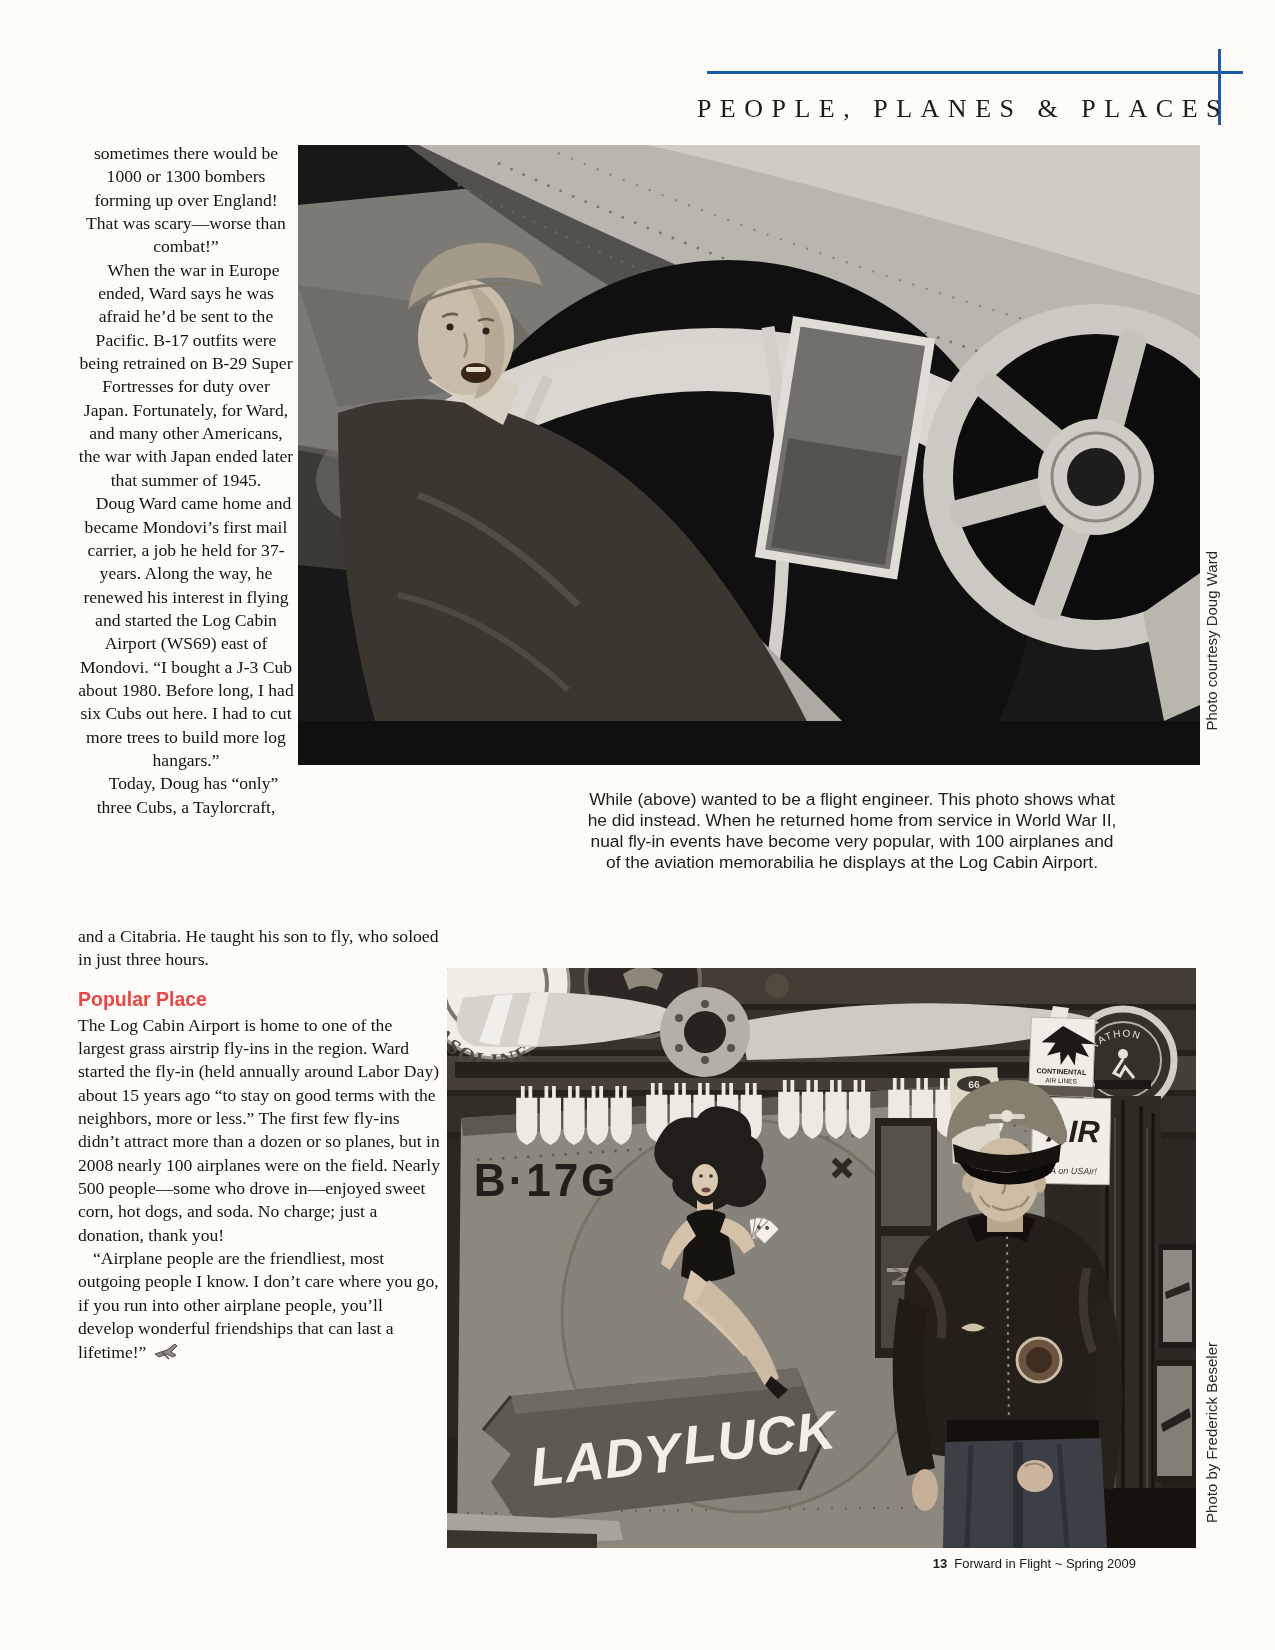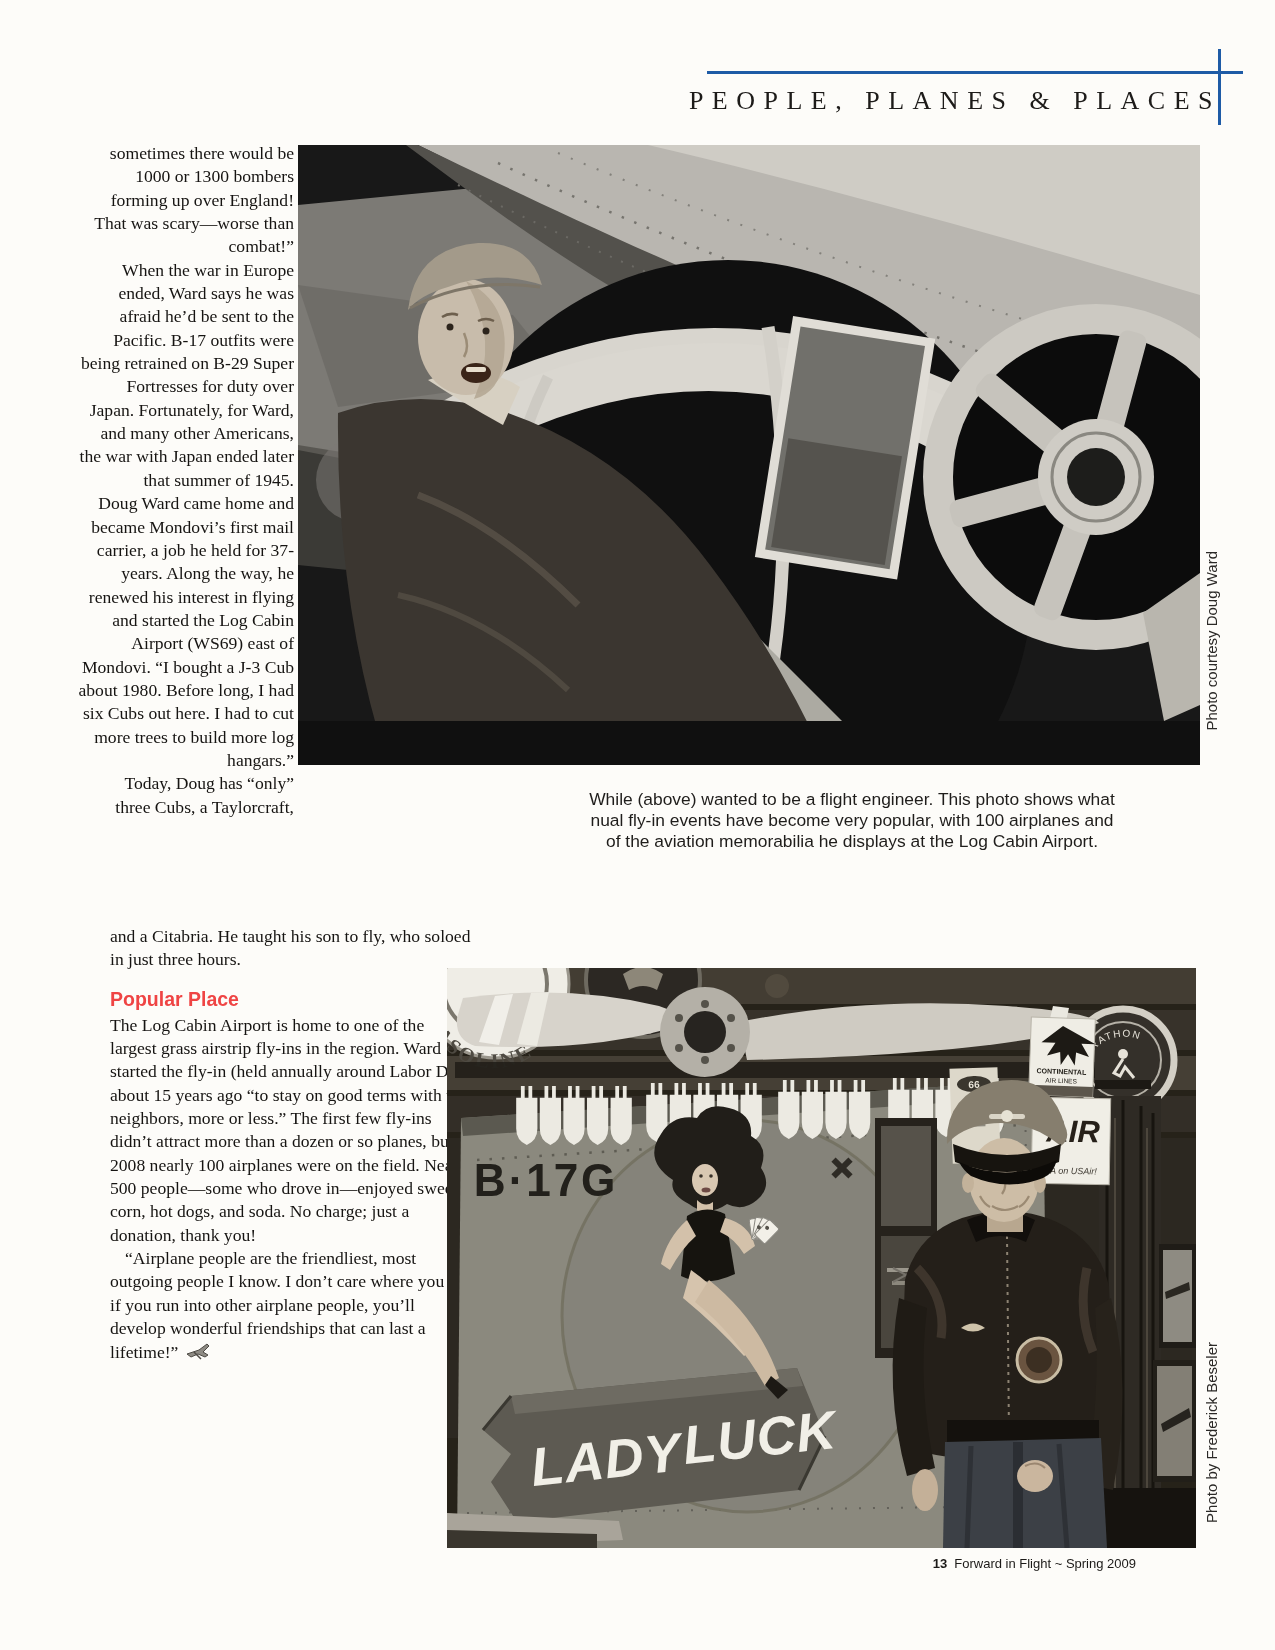--- a/index.html
+++ b/index.html
@@ -1,28 +1,28 @@
 <!DOCTYPE html>
 <html><head>
 <meta charset="utf-8">
 <style>
   html,body{margin:0;padding:0;background:#e8e8e8;}
   .page{position:relative;width:1275px;height:1650px;background:#fdfcf9;margin:0 auto;
         font-family:"Liberation Serif",serif;color:#161412;overflow:hidden;}
   
   .rule-h{position:absolute;left:707px;top:71px;width:536px;height:3px;}
   .rule-v{position:absolute;left:1218px;top:49px;width:3px;height:76px;}
-  h1.title{position:absolute;top:78px;left:610px;width:603px;margin:8px;font-weight:400;
+  h1.title{position:absolute;top:78px;left:610px;width:603px;margin:16px;font-weight:400;
            font-size:26px;letter-spacing:8.5px;text-align:right;color:#1d1b19;
            font-family:"Liberation Serif",serif;white-space:nowrap;}
   
   .col-narrow{position:absolute;left:78px;top:142px;width:216px;
-              font-size:17.6px;line-height:23.35px;text-align:right;}
+              font-size:17.6px;line-height:23.35px;text-align:center;}
   .col-wide{position:absolute;left:78px;top:925px;width:364px;
-            font-size:17.6px;line-height:23.35px;text-align:left;margin-left:32px;}
+            font-size:17.6px;line-height:23.35px;text-align:left;}
   .page p{margin:0;}
   .ind{text-indent:15px;}
   .col-wide h2{font-family:"Liberation Sans",sans-serif;font-size:19.5px;line-height:24px;
                margin:15px 0 3px 0;color:#ef4444;}
   .plane-dingbat{display:inline-block;vertical-align:-3px;margin-left:7px;}
   .plane-dingbat svg{width:26px;height:19px;display:block;}
   
   figure{margin:0;padding:0;}
   .photo-top{position:absolute;left:298px;top:145px;width:902px;height:620px;}
   .photo-bottom{position:absolute;left:447px;top:968px;width:749px;height:580px;}
@@ -131,20 +131,21 @@
         <path d="M166,188 q6,14 0,24" stroke="#9b8c76" stroke-width="2.5" fill="none"></path>
         <ellipse cx="178" cy="228" rx="15" ry="10" fill="#3a2418"></ellipse>
         <rect x="168" y="222" width="20" height="5" rx="2" fill="#e6ddcc"></rect>
       </g>
       <rect y="576" width="902" height="44" fill="#101010"></rect>
     </svg>
   </figure>
 
   <div class="caption">
     <div>While (above) wanted to be a flight engineer. This photo shows what</div>
+    <div>he did instead. When he returned home from service in World War II,</div>
     <div>nual fly-in events have become very popular, with 100 airplanes and</div>
     <div>of the aviation memorabilia he displays at the Log Cabin Airport.</div>
   </div>
 
   <figure class="photo-bottom">
     <svg viewBox="0 0 749 580" preserveAspectRatio="none">
       <defs>
         <path id="bmb" d="M1,10 h4 v-10 h3.2 v10 h3.2 v-10 h3.2 v10 h4.4 v26 q0,10 -9,14 q-9,-4 -9,-14 z"></path>
         <path id="gasArc" d="M-20,48 A68,68 0 0 0 114,36"></path>
         <path id="canArc" d="M152,42 A54,54 0 0 0 246,34"></path>

